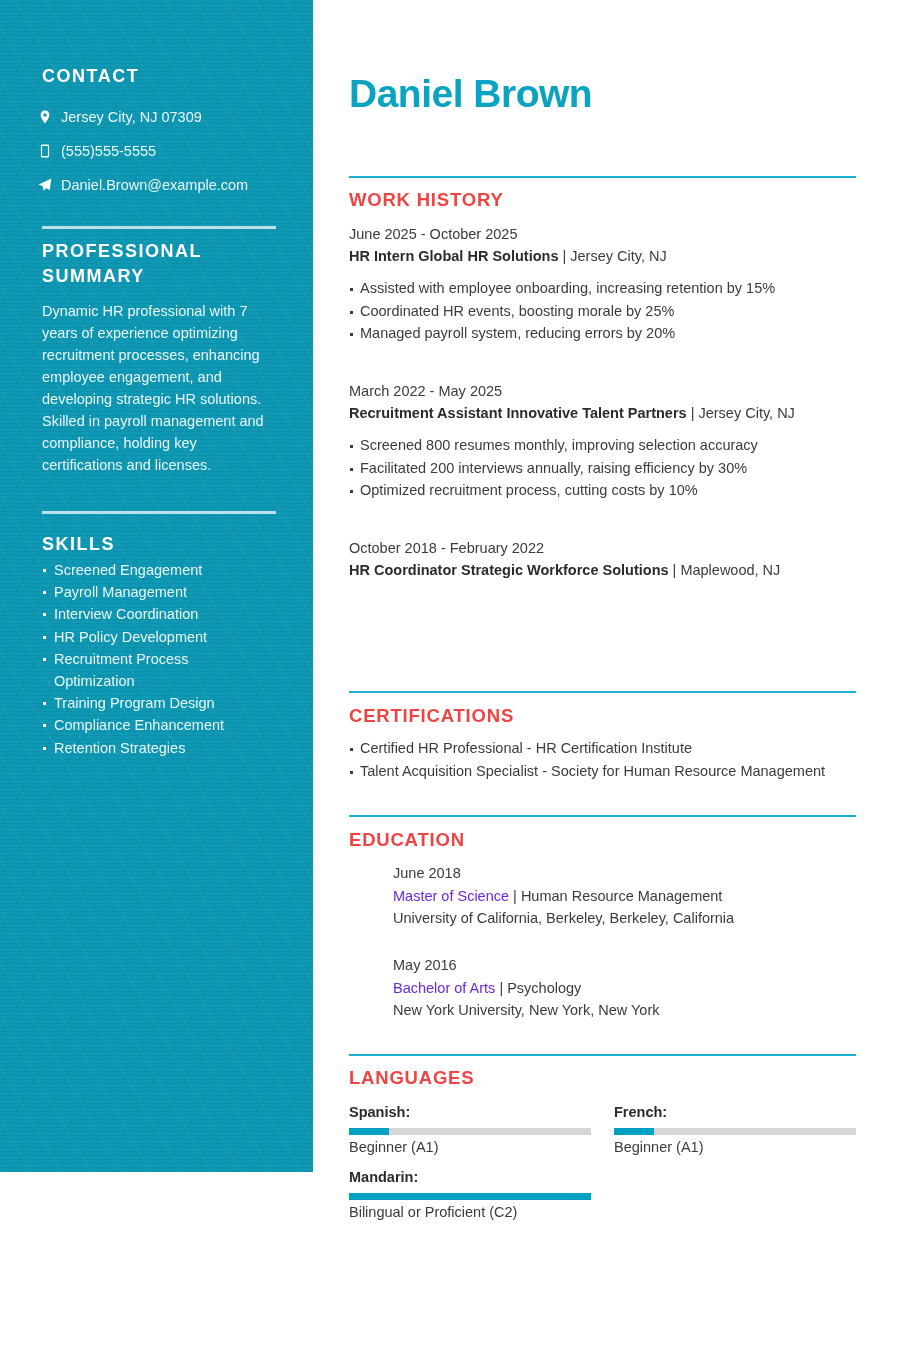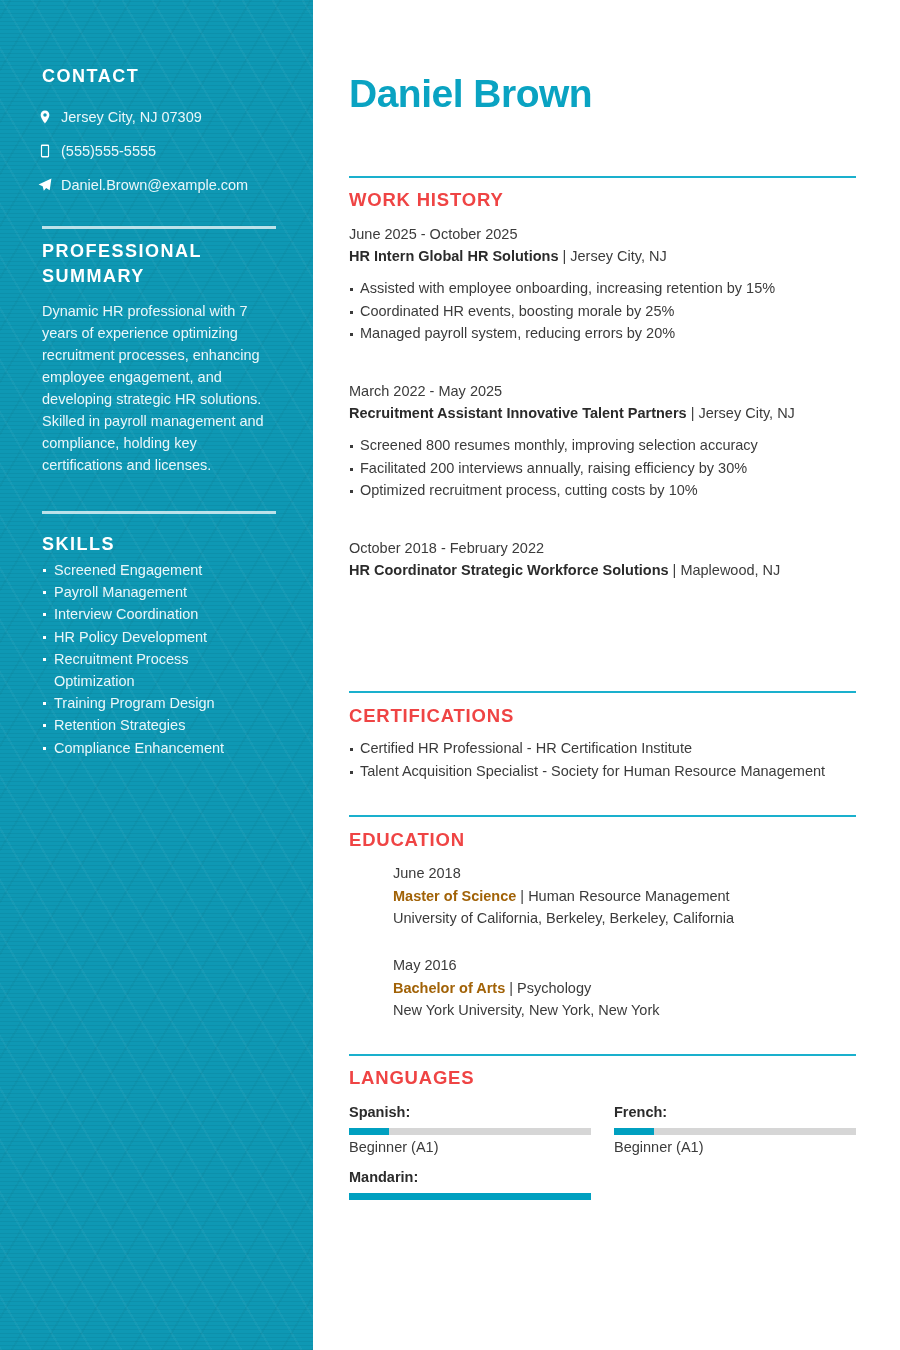--- a/index.html
+++ b/index.html
@@ -3,21 +3,21 @@
   <meta charset="utf-8">
   <style>
     * { box-sizing: border-box; margin: 0; padding: 0; }
     html, body { width: 900px; height: 1350px; background: #ffffff; overflow: hidden; }
     body { font-family: "Liberation Sans", sans-serif; color: #333333; position: relative; }
 
     .page { position: absolute; left: 0; top: 0; width: 900px; height: 1350px; }
 
     
     .sidebar {
-      position: absolute; left: 0; top: 0; width: 313px; height: 1350px;
+      position: absolute; left: 0; top: 0; width: 313px; height: 1172px;
       background-color: #0e98b4;
       background-image:
         repeating-linear-gradient(0deg, rgba(0,0,0,0.05) 0px, rgba(0,0,0,0.05) 1px, transparent 1px, transparent 4px),
         repeating-linear-gradient(60deg, rgba(255,255,255,0.035) 0px, rgba(255,255,255,0.035) 2px, transparent 2px, transparent 26px),
         repeating-linear-gradient(-60deg, rgba(0,0,0,0.035) 0px, rgba(0,0,0,0.035) 2px, transparent 2px, transparent 26px);
       color: #ffffff;
       padding: 0 37px 0 42px;
     }
     .side-heading {
       font-weight: bold; font-size: 18px; letter-spacing: 1.5px; color: #ffffff;
@@ -60,21 +60,21 @@
     .bullets { list-style: none; margin-top: 10px; }
     .bullets li { position: relative; padding-left: 11px; line-height: 22.5px; font-size: 14.5px; color: #3b3b3b; }
     .bullets li::before { content: ""; position: absolute; left: 1px; top: 11px; width: 3px; height: 3px; background: #3b3b3b; }
 
     .cert-list { position: absolute; left: 0; top: 737px; width: 520px; list-style: none; }
     .cert-list li { position: relative; padding-left: 11px; line-height: 22.5px; font-size: 14.5px; color: #3b3b3b; white-space: nowrap; }
     .cert-list li::before { content: ""; position: absolute; left: 1px; top: 11px; width: 3px; height: 3px; background: #3b3b3b; }
 
     .edu { position: absolute; left: 0; width: 507px; font-size: 14.5px; color: #3b3b3b; }
     .edu div { line-height: 22.5px; margin-left: 44px; }
-    .edu b { font-weight: bold; color: #a16207; }
+    .edu b { font-weight: normal; color: #6d28d9; }
 
     .lang { position: absolute; width: 242px; font-size: 14.5px; color: #3b3b3b; }
     .lang .lname { font-weight: bold; color: #2b2b2b; line-height: 20px; }
     .lang .track { margin-top: 6px; height: 7px; background: #d6d6d6; position: relative; }
     .lang .fill { position: absolute; left: 0; top: 0; height: 7px; background: #00a0c0; }
     .lang .level { line-height: 22px; margin-top: 1px; }
   </style>
 </head>
 <body>
 
@@ -117,22 +117,22 @@
     <div class="side-rule" style="top:511px;"></div>
 
     <div class="side-heading skills-heading">SKILLS</div>
     <ul class="skills-list">
       <li>Screened Engagement</li>
       <li>Payroll Management</li>
       <li>Interview Coordination</li>
       <li>HR Policy Development</li>
       <li style="width:160px;">Recruitment Process Optimization</li>
       <li>Training Program Design</li>
+      <li>Compliance Enhancement</li>
       <li>Retention Strategies</li>
-      <li>Compliance Enhancement</li>
     </ul>
   </aside>
 
   <main class="main">
     <h1 class="name">Daniel Brown</h1>
 
     <div class="rule" style="top:176px;"></div>
     <h2 class="sec-title" style="top:189px;">WORK HISTORY</h2>
 
     <div class="job" style="top:223px;">
@@ -199,15 +199,16 @@
         <div class="fill" style="width: 16.7%;"></div>
       </div>
       <div class="level">Beginner (A1)</div>
     </div>
 
     <div class="lang" style="left:0; top:1167px;">
       <div class="lname">Mandarin:</div>
       <div class="track">
         <div class="fill" style="width: 100%;"></div>
       </div>
+      <div class="level">Bilingual or Proficient (C2)</div>
     </div>
   </main>
 </div>
 
 </body></html>

